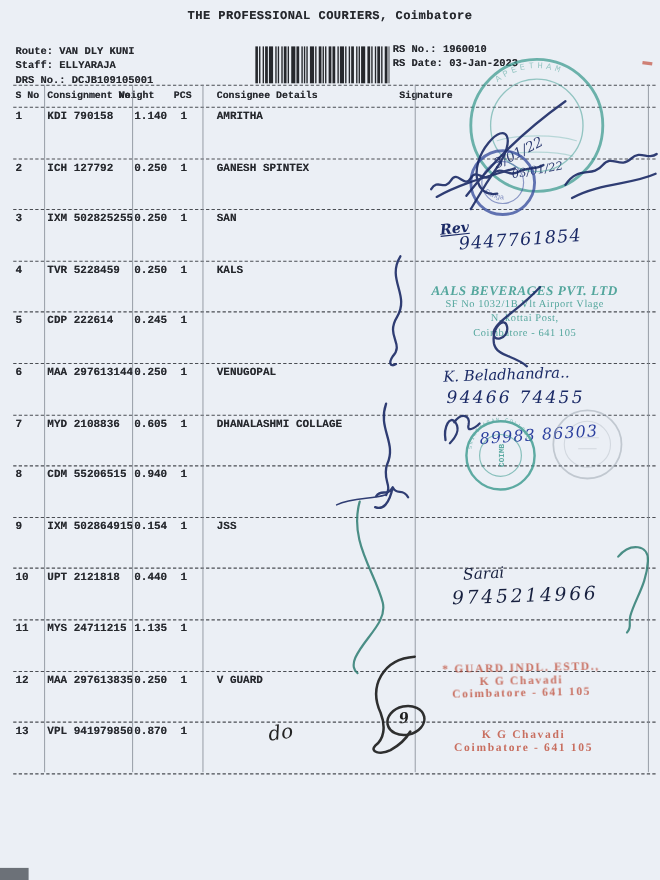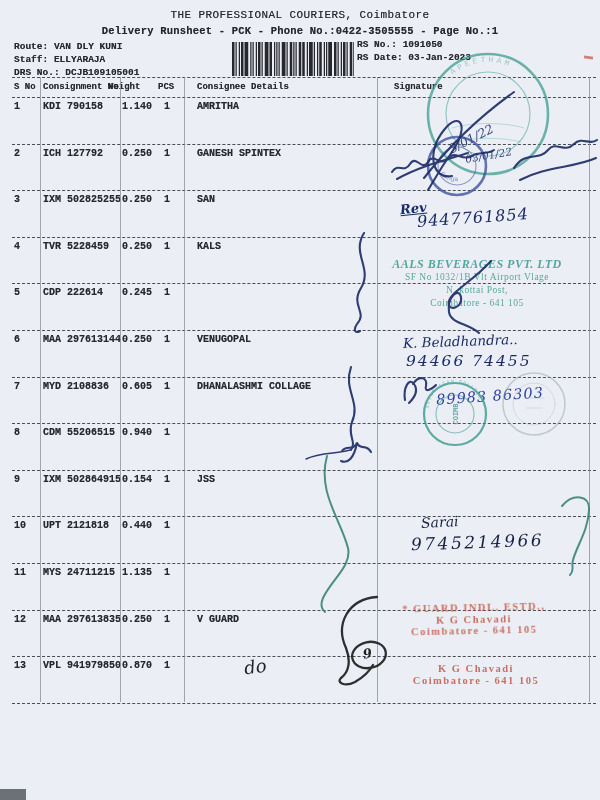--- a/index.html
+++ b/index.html
@@ -1,30 +1,30 @@
 <!DOCTYPE html>
 <html style="--teal: #3a9a8e; --blue: #3a4f9e; --red: #c0503c; --ink-blue: #1b2a66; --ink-teal: #2e7d72; --ink-black: #1f1f1f;"><head>
 <meta charset="utf-8">
 <style>
   html,body{margin:0;padding:0;}
   .page{position:relative;width:600px;height:800px;background:#ebeff5;overflow:hidden;
         font-family:"Liberation Mono","DejaVu Sans Mono",monospace;color:#26282c;}
   .print{text-shadow:0 0 .5px rgba(35,40,60,.55);}
   .abs{position:absolute;}
-  .title{top:9px;left:0;right:0;text-align:center;font-size:11px;font-weight:normal;letter-spacing:.4px;}
+  .title{top:9px;left:0;right:0;text-align:center;font-size:11px;font-weight:bold;letter-spacing:.4px;}
   .subtitle{top:25px;left:0;right:0;text-align:center;font-size:10.5px;font-weight:bold;letter-spacing:.2px;}
   .meta-line{font-size:9.5px;font-weight:bold;white-space:pre;}
   
   .tbl{left:12px;top:77px;width:584px;height:654px;}
   .thead{position:relative;height:19px;border-top:1.5px dashed #4a4d53;border-bottom:1.5px dashed #4a4d53;
          font-size:9px;font-weight:bold;}
   .thead span{position:absolute;top:4px;}
   .row{position:relative;height:46.6px;border-bottom:1.5px dashed #4a4d53;box-sizing:border-box;}
   .cell{position:absolute;top:3px;font-size:10px;font-weight:bold;white-space:pre;}
-  .c-sno{left:2px;} .c-con{left:31px;} .c-wgt{left:110px;} .c-pcs{left:152px;} .c-cons{left:185px;} .c-sig{left:382px;}
+  .c-sno{left:2px;} .c-con{left:31px;} .c-wgt{left:110px;} .c-pcs{left:152px;} .c-cons{left:185px;} .c-sig{left:351px;}
   .h-wgt{left:96px;} .h-pcs{left:146px;}
   .vline{position:absolute;top:0;height:625px;width:1px;background:#868c96;opacity:.75;}
   
   .hand{font-family:"DejaVu Serif",serif;font-style:italic;color:var(--ink-blue);white-space:pre;}
   .stampblock{font-family:"Liberation Serif","DejaVu Serif",serif;text-align:center;filter:blur(.35px);}
   .aals{color:var(--teal);opacity:.85;width:186px;}
   .aals .l1{font-size:12px;font-weight:bold;letter-spacing:.5px;line-height:14px;font-style:italic;}
   .aals .ln{font-size:9.5px;letter-spacing:.5px;line-height:13px;}
   .vguard{color:var(--red);opacity:.8;width:176px;font-weight:bold;}
   .vguard .ln{font-size:10.5px;letter-spacing:1.5px;line-height:11.5px;}
@@ -35,21 +35,20 @@
   .f-teal{fill:var(--teal);} .f-blue{fill:var(--blue);}
   .corner-mark{left:0;top:789px;width:26px;height:11px;background:#565b61;opacity:.85;}
   .red-dash{left:584px;top:56px;width:9px;height:3px;background:#c0432f;opacity:.65;transform:rotate(8deg);}
 </style>
 </head>
 <body>
 
 <div class="page">
 
   <div class="abs title print">THE PROFESSIONAL COURIERS, Coimbatore</div>
-  <div class="abs subtitle print">Delivery Runsheet - PCK - Phone No.:0422-3505555 - Page No.:1</div>
 
   <div class="abs meta-line print" style="left:14px;top:41px;"><span>Route:</span> <span>VAN DLY KUNI</span></div>
   <div class="abs meta-line print" style="left:14px;top:54px;"><span>Staff:</span> <span>ELLYARAJA</span></div>
   <div class="abs meta-line print" style="left:14px;top:67px;text-align:right;"><span>DRS No.:</span> <span>DCJB109105001</span></div>
 
   <svg class="abs" style="left:232px;top:42px;" width="122" height="34" id="barcode">
       <rect x="0" y="0" width="2.5" height="34" fill="#15171b" opacity="0.92"></rect>
       <rect x="3.5" y="0" width="1.25" height="34" fill="#15171b" opacity="0.92"></rect>
       <rect x="6.75" y="0" width="1.25" height="34" fill="#15171b" opacity="0.92"></rect>
       <rect x="9" y="0" width="2.5" height="34" fill="#15171b" opacity="0.92"></rect>
@@ -84,21 +83,21 @@
       <rect x="108.75" y="0" width="1.25" height="34" fill="#15171b" opacity="0.92"></rect>
       <rect x="111" y="0" width="2.5" height="34" fill="#15171b" opacity="0.92"></rect>
       <rect x="114.5" y="0" width="1.25" height="34" fill="#15171b" opacity="0.92"></rect>
       <rect x="117.75" y="0" width="2.5" height="34" fill="#15171b" opacity="0.92"></rect>
       <rect x="121.25" y="0" width="3.75" height="34" fill="#15171b" opacity="0.92"></rect>
       <rect x="127" y="0" width="1.25" height="34" fill="#15171b" opacity="0.92"></rect>
       <rect x="129.25" y="0" width="1.25" height="34" fill="#15171b" opacity="0.92"></rect>
       <rect x="131.5" y="0" width="2.5" height="34" fill="#15171b" opacity="0.92"></rect>
     </svg>
 
-  <div class="abs meta-line print" style="left:357px;top:39px;"><span>RS No.:</span> <span>1091050</span></div>
+  <div class="abs meta-line print" style="left:357px;top:39px;"><span>RS No.:</span> <span>1960010</span></div>
   <div class="abs meta-line print" style="left:357px;top:52px;"><span>RS Date:</span> <span>03-Jan-2023</span></div>
 
   <div class="abs tbl">
     <div class="thead print">
       <span class="c-sno">S No</span>
       <span class="c-con">Consignment No</span>
       <span class="h-wgt">Weight</span>
       <span class="h-pcs">PCS</span>
       <span class="c-cons">Consignee Details</span>
       <span class="c-sig">Signature</span>

